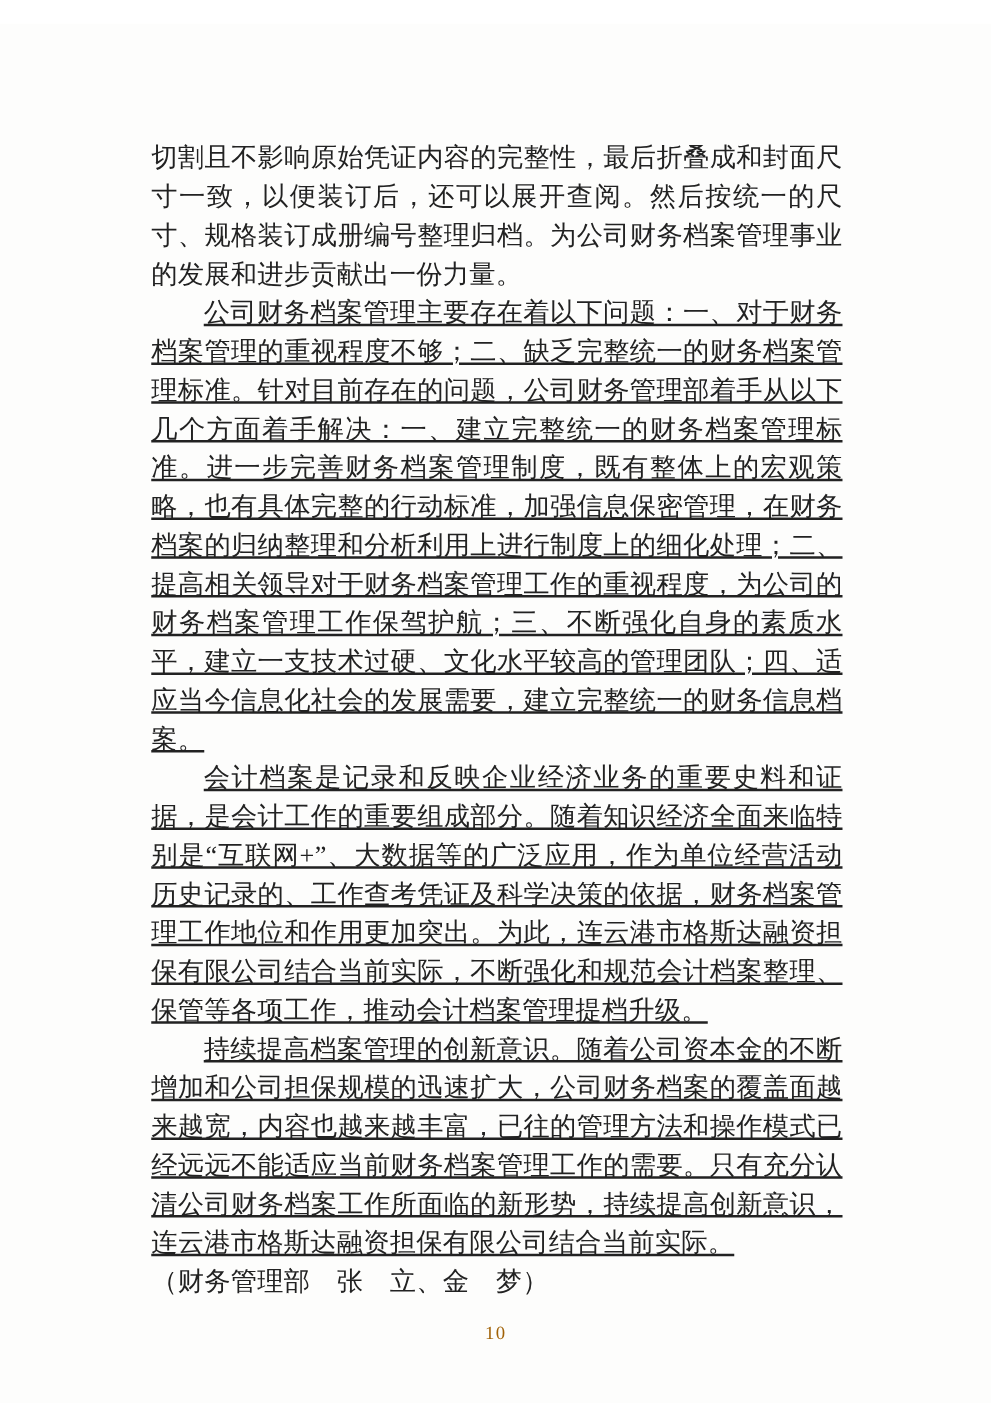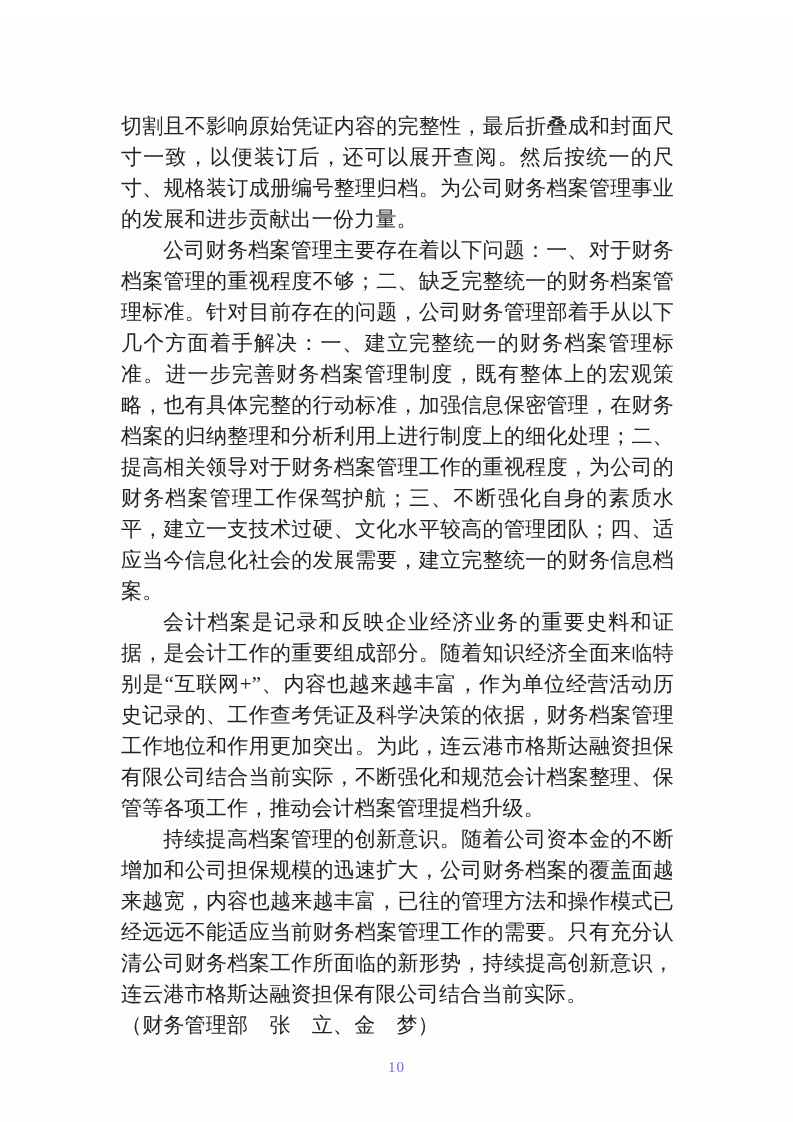--- a/index.html
+++ b/index.html
@@ -28,44 +28,45 @@
     font-size: 21px;
     line-height: 31px;
     letter-spacing: 0.2px;
     color: #222222;
     text-align: justify;
     text-justify: inter-ideograph;
     word-break: break-all;
   }
   .content p.indent {
     text-indent: 2em;
+    text-decoration: underline;
   }
   .signature {
     margin: 0;
     font-size: 21px;
     line-height: 31px;
     color: #222222;
     text-align: left;
   }
   .page-number {
     position: absolute;
     top: 1040px;
     left: 0;
     width: 100%;
     text-align: center;
     font-size: 15px;
-    color: #8b5cf6;
+    color: #a16207;
     letter-spacing: 1px;
   }
 </style>
 </head>
 <body>
 
 <div class="page">
   <div class="content">
     <p>切割且不影响原始凭证内容的完整性，最后折叠成和封面尺寸一致，以便装订后，还可以展开查阅。然后按统一的尺寸、规格装订成册编号整理归档。为公司财务档案管理事业的发展和进步贡献出一份力量。</p>
     <p class="indent">公司财务档案管理主要存在着以下问题：一、对于财务档案管理的重视程度不够；二、缺乏完整统一的财务档案管理标准。针对目前存在的问题，公司财务管理部着手从以下几个方面着手解决：一、建立完整统一的财务档案管理标准。进一步完善财务档案管理制度，既有整体上的宏观策略，也有具体完整的行动标准，加强信息保密管理，在财务档案的归纳整理和分析利用上进行制度上的细化处理；二、提高相关领导对于财务档案管理工作的重视程度，为公司的财务档案管理工作保驾护航；三、不断强化自身的素质水平，建立一支技术过硬、文化水平较高的管理团队；四、适应当今信息化社会的发展需要，建立完整统一的财务信息档案。</p>
-    <p class="indent">会计档案是记录和反映企业经济业务的重要史料和证据，是会计工作的重要组成部分。随着知识经济全面来临特别是“互联网+”、内容也越来越丰富，作为单位经营活动历史记录的、工作查考凭证及科学决策的依据，财务档案管理工作地位和作用更加突出。为此，连云港市格斯达融资担保有限公司结合当前实际，不断强化和规范会计档案整理、保管等各项工作，推动会计档案管理提档升级。</p>
+    <p class="indent">会计档案是记录和反映企业经济业务的重要史料和证据，是会计工作的重要组成部分。随着知识经济全面来临特别是“互联网+”、大数据等的广泛应用，作为单位经营活动历史记录的、工作查考凭证及科学决策的依据，财务档案管理工作地位和作用更加突出。为此，连云港市格斯达融资担保有限公司结合当前实际，不断强化和规范会计档案整理、保管等各项工作，推动会计档案管理提档升级。</p>
     <p class="indent">持续提高档案管理的创新意识。随着公司资本金的不断增加和公司担保规模的迅速扩大，公司财务档案的覆盖面越来越宽，内容也越来越丰富，已往的管理方法和操作模式已经远远不能适应当前财务档案管理工作的需要。只有充分认清公司财务档案工作所面临的新形势，持续提高创新意识，连云港市格斯达融资担保有限公司结合当前实际。</p>
     <p class="signature">（财务管理部　张　立、金　梦）</p>
   </div>
   <div class="page-number">10</div>
 </div>
 
 </body></html>

